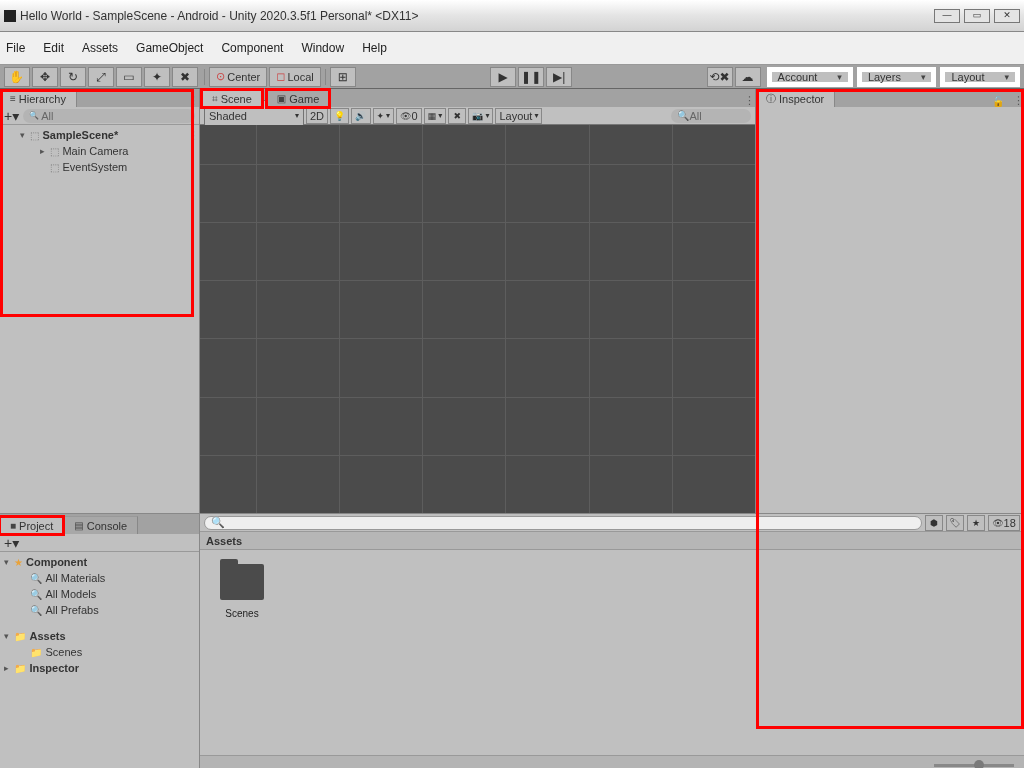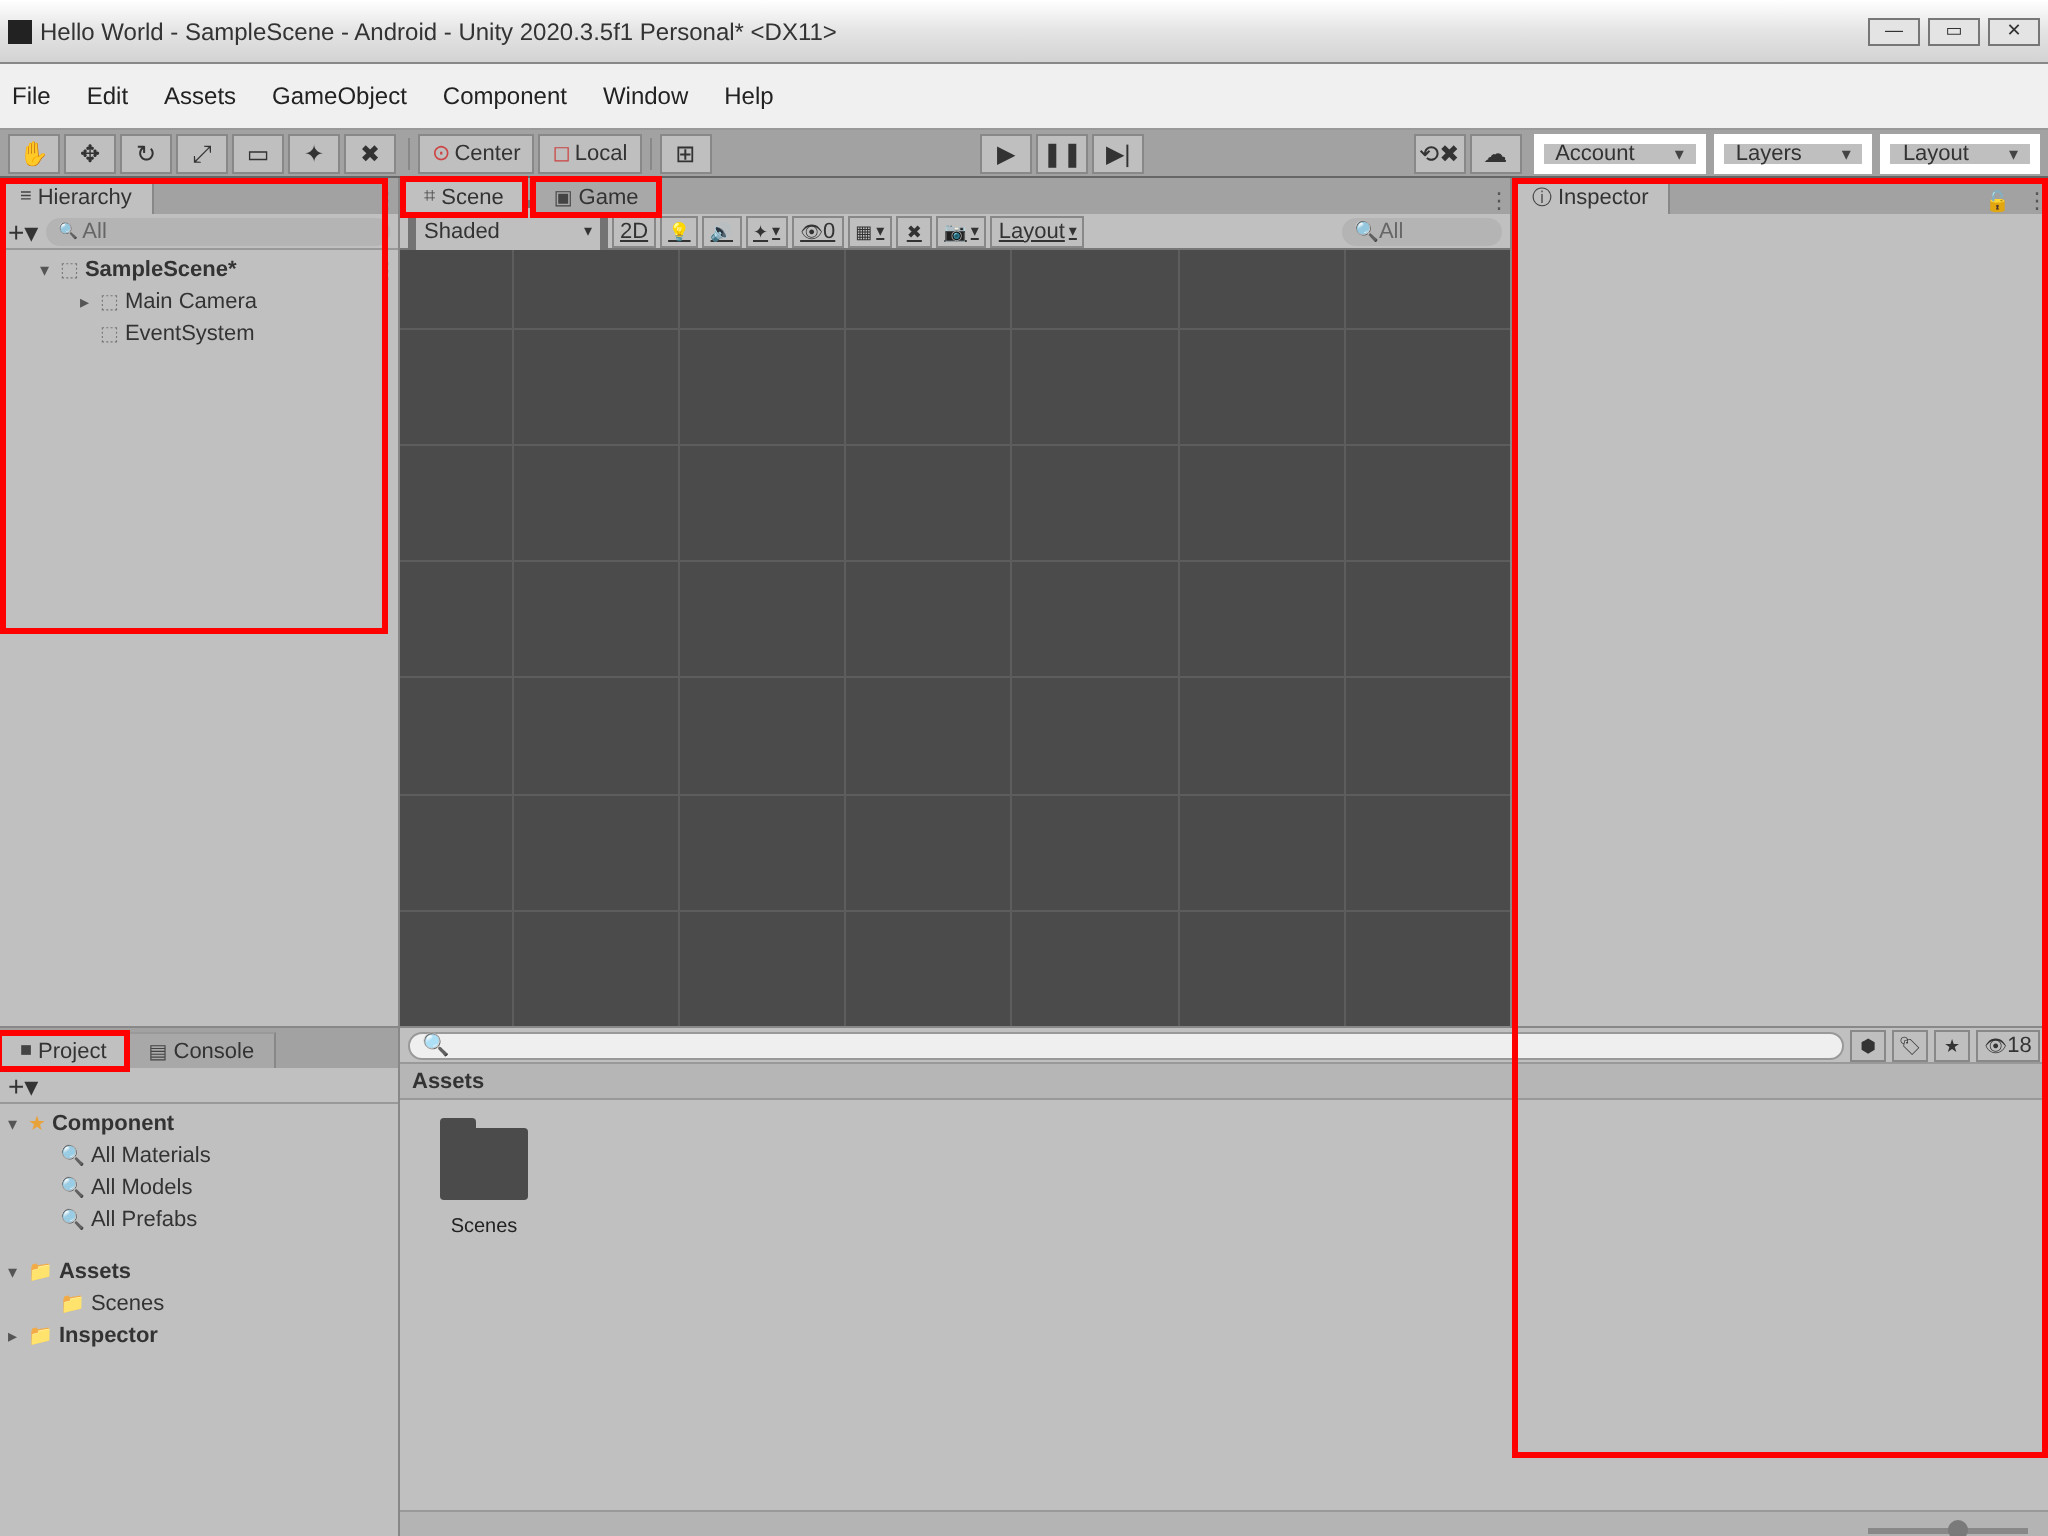--- a/index.html
+++ b/index.html
@@ -27,23 +27,23 @@
 .hierarchy-search .search-box { flex:1; height: 14px; background: #b4b4b4; border-radius: 7px; padding: 0 6px; display:flex; align-items:center; font-size:10px; color:#666;}
 .hierarchy-search .search-box::before { content:"🔍"; font-size:8px; margin-right:2px;}
 .hierarchy-tree { padding: 2px 0; }
 .tree-item { display: flex; align-items: center; height: 16px; padding-left: 6px; }
 .tree-item .arrow { width: 10px; font-size: 9px; color: #555; }
 .tree-item .obj-icon { margin-right: 3px; font-size: 10px; color: #777; }
 .tree-item.child { padding-left: 40px; }
 .scene-panel { flex: 1; display: flex; flex-direction: column; background: #4b4b4b; }
 .scene-tab-bar { height: 18px; background: #a2a2a2; display:flex; align-items: flex-end; padding-left: 2px; gap: 4px;}
 .scene-toolbar { height: 18px; background: #c0c0c0; border-bottom: 1px solid #777; display: flex; align-items: center; padding: 0 4px; gap: 2px; }
-.scene-toolbar .shaded-drop { width: 100px; height: 32px; background:#bfbfbf; border:4px solid #737373; padding:0 4px; display:flex; align-items:center; font-size:10px;}
+.scene-toolbar .shaded-drop { width: 100px; height: 32px; background:#bfbfbf; border:1px solid #737373; padding:0 4px; display:flex; align-items:center; font-size:10px;}
 .scene-toolbar .shaded-drop::after { content:"▾"; margin-left:auto; font-size:8px;}
-.scene-toolbar .mini-btn { height:16px; min-width:18px; background:#bfbfbf; border:1px solid #888; padding:0 3px; display:flex; align-items:center; justify-content:center; font-size:9px;text-decoration:underline;}
+.scene-toolbar .mini-btn { height:16px; min-width:18px; background:#bfbfbf; border:1px solid #888; padding:0 3px; display:flex; align-items:center; justify-content:center; font-size:9px;}
 .scene-toolbar .mini-btn.dd::after { content:"▾"; margin-left:2px; font-size:8px;}
 .scene-toolbar .search-mini { flex:1; max-width:80px; height:14px; background:#b4b4b4; border-radius:7px; padding:0 6px; display:flex; align-items:center; font-size:10px; color:#666; margin-left:auto;}
 .scene-view { flex: 1; background: #4b4b4b; position: relative; overflow: hidden; }
 .grid-line-h { position: absolute; left:0; right:0; height:1px; background:#5d5d5d; }
 .grid-line-v { position: absolute; top:0; bottom:0; width:1px; background:#5d5d5d; }
 .inspector-panel { width: 269px; background: #c0c0c0; border-left: 1px solid #888; position: relative; }
 .bottom-area { display: flex; height: 262px; border-top: 1px solid #888; }
 .project-tree { width: 200px; background: #c0c0c0; border-right: 1px solid #888; display:flex; flex-direction:column; }
 .project-tabs { height: 20px; background:#a2a2a2; display:flex; align-items:flex-end; position:relative;}
 .project-search-bar { height: 18px; background:#c0c0c0; border-bottom:1px solid #999; display:flex; align-items:center; padding: 0 4px; gap:3px;}

